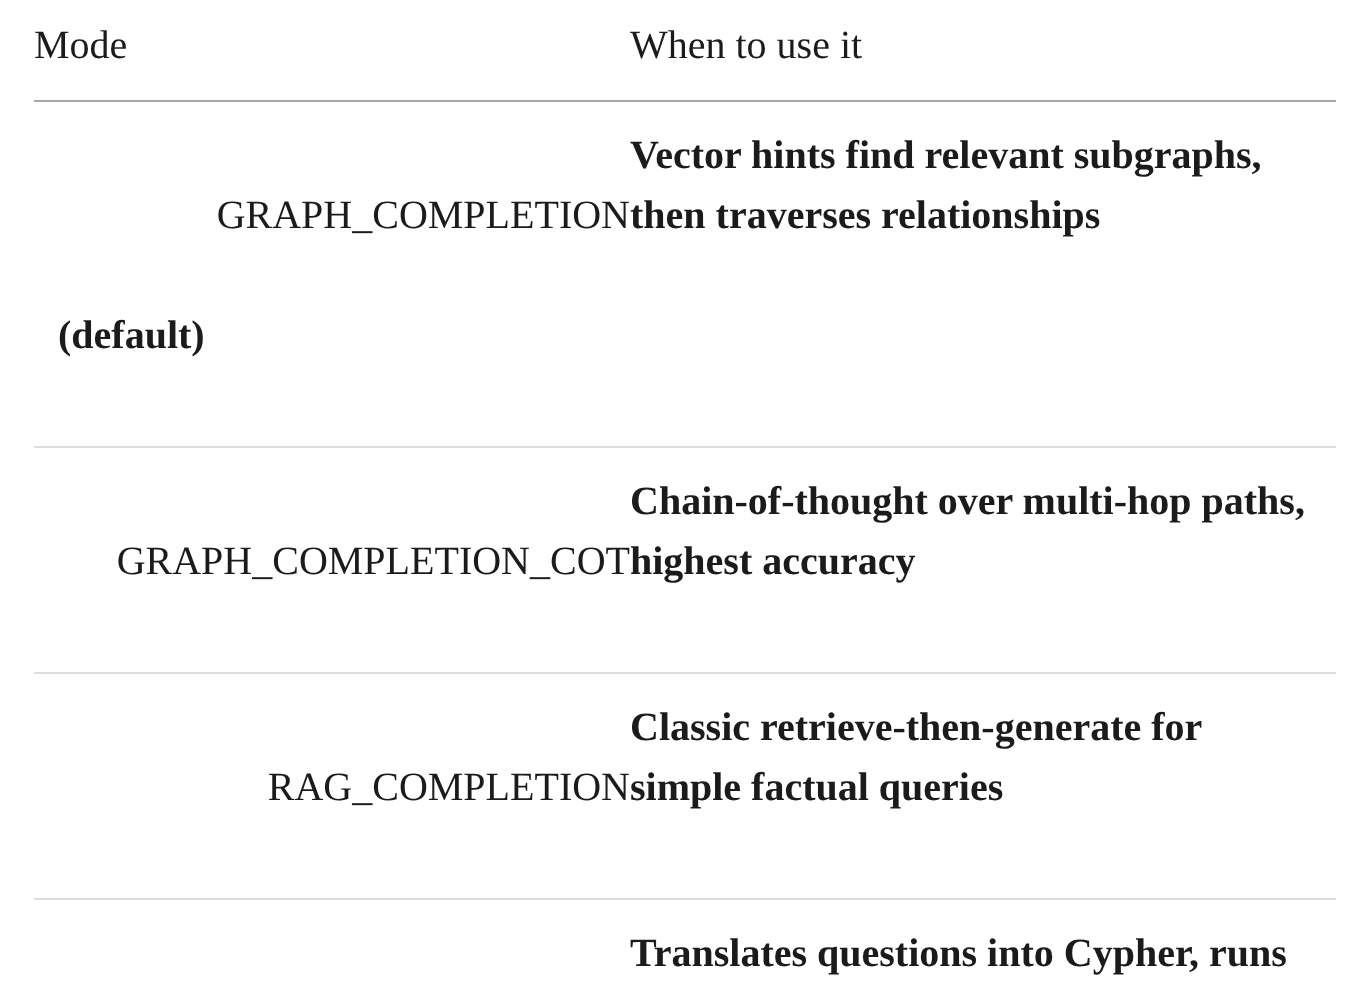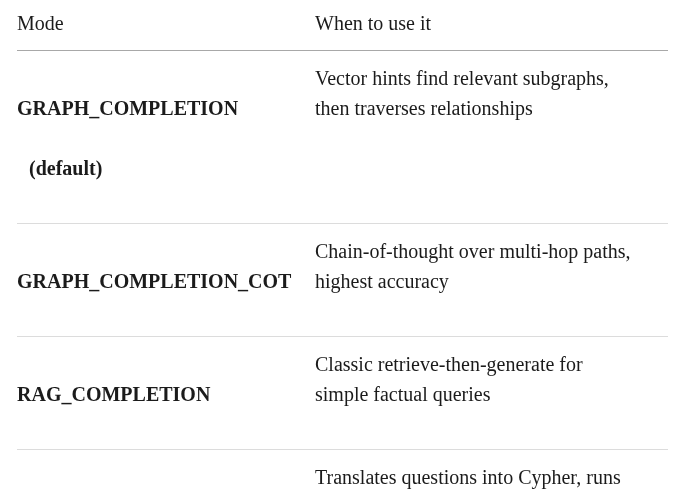--- a/index.html
+++ b/index.html
@@ -33,30 +33,31 @@
     padding: 8px 0 12px 0;
     border-bottom: 1px solid #a8a8a8;
   }
   td {
     vertical-align: top;
     padding: 12px 0 10px 0;
     border-bottom: 1px solid #dcdcdc;
     white-space: pre-line;
   }
   td.mode-cell .mode-name {
-    font-weight: 700;
+    font-weight: 400;
     display: block;
+    text-align: right;
   }
   td.mode-cell .mode-note {
     font-weight: 700;
     display: block;
     margin-left: 12px;
   }
   td.mode-cell .mode-note:empty { display: none; }
-  td.when-cell { padding-right: 6px; }
+  td.when-cell { padding-right: 6px; font-weight: bold; }
 </style>
 </head>
 <body>
 
 <div class="page">
   <table class="modes">
     <colgroup>
       <col class="c-mode">
       <col class="c-when">
     </colgroup>

